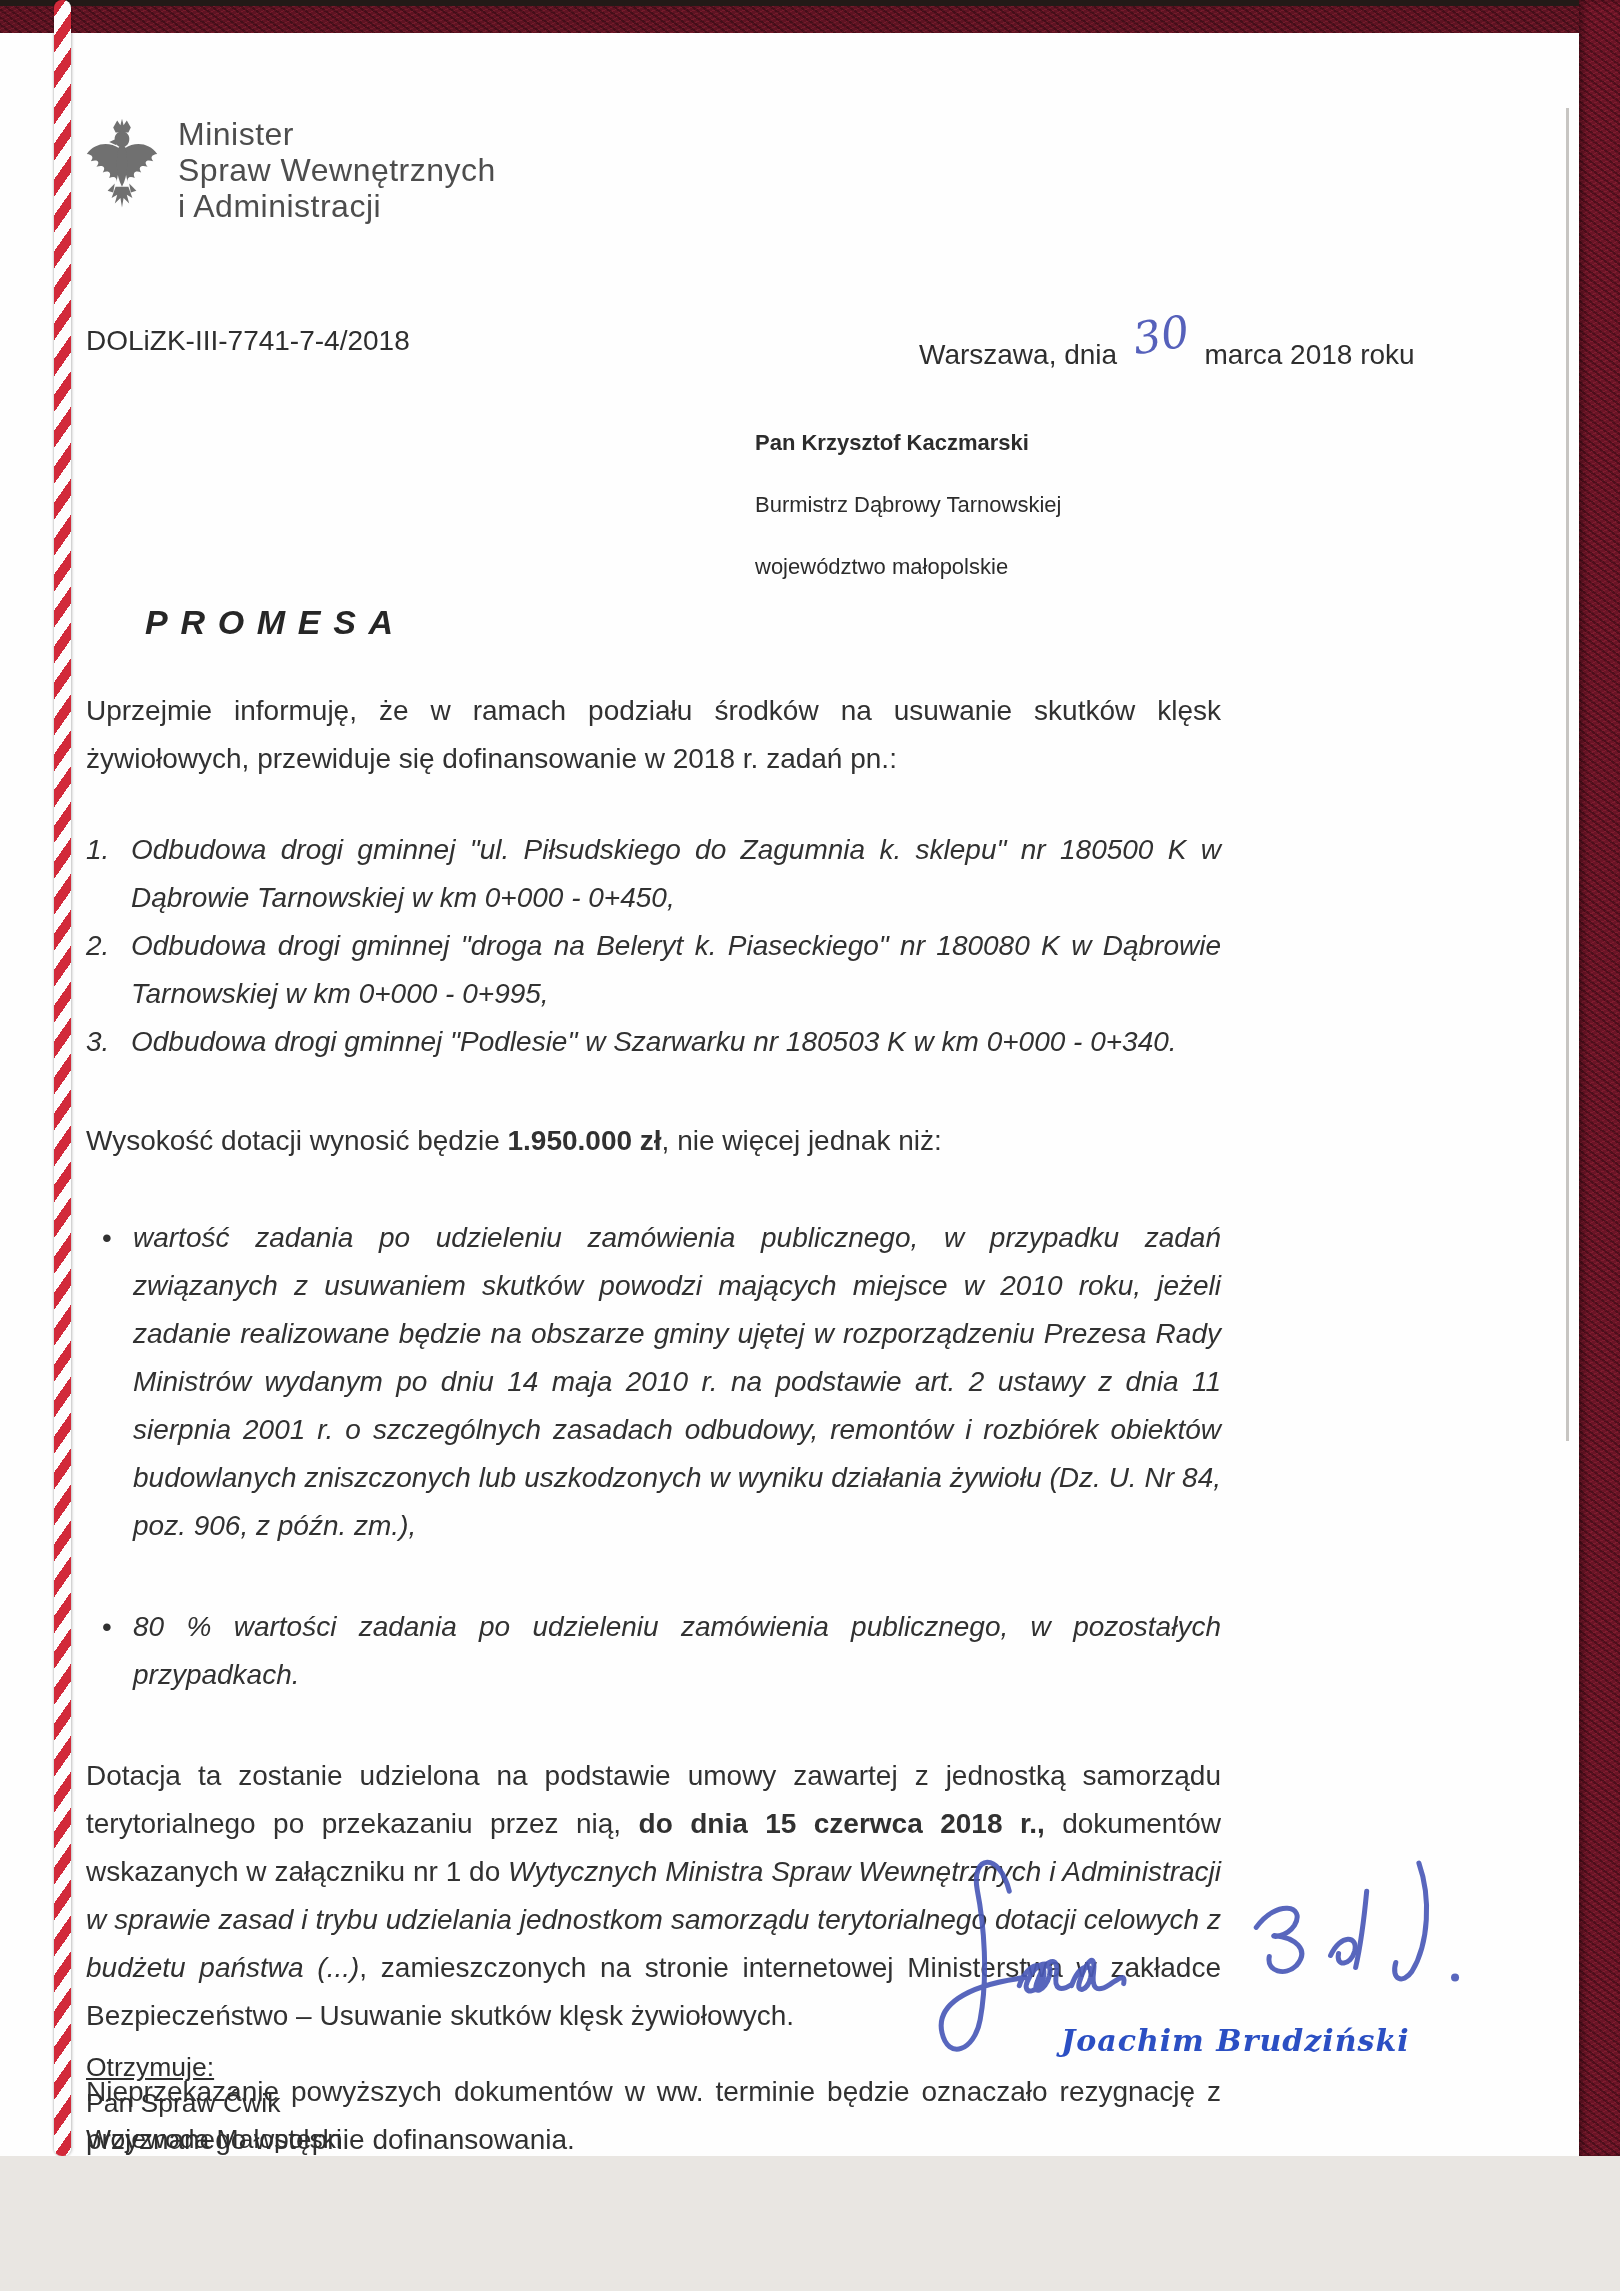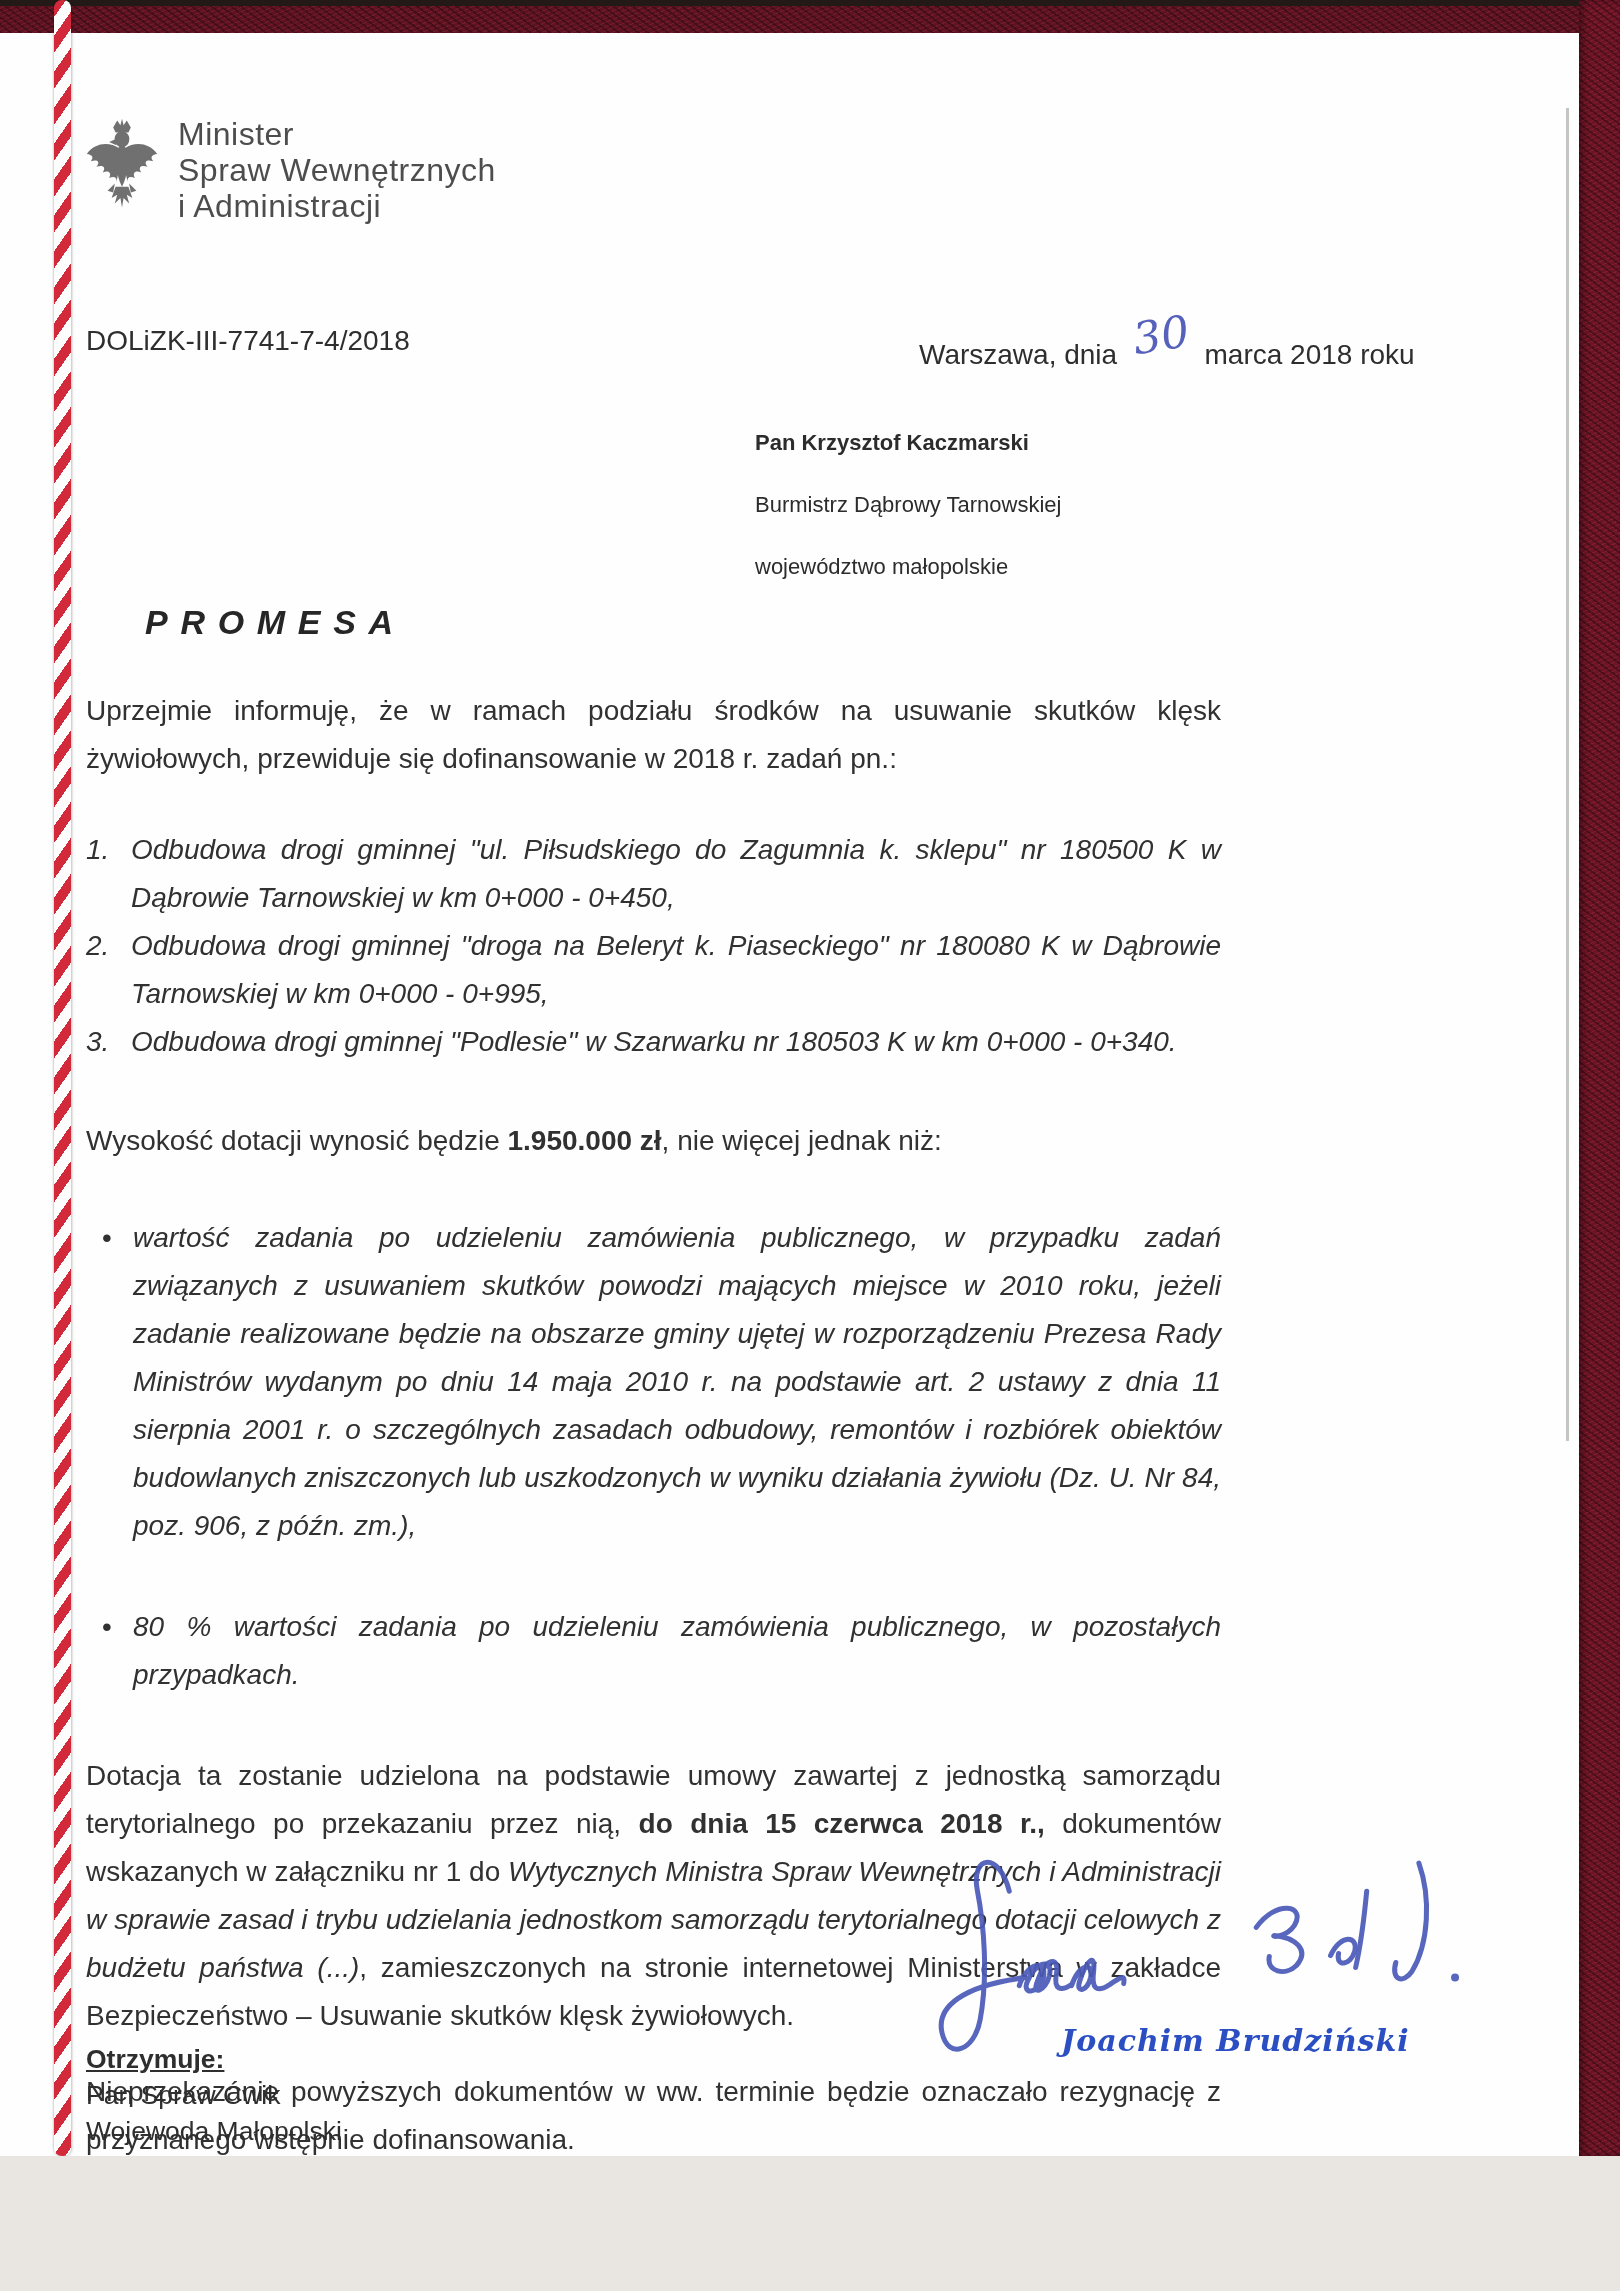--- a/index.html
+++ b/index.html
@@ -76,21 +76,21 @@
   .i{font-style:italic;}
   
   .sig{position:absolute;left:912px;top:1835px;width:564px;height:255px;z-index:1;}
   .sig-name{
     position:absolute;left:149px;top:188px;white-space:nowrap;
     font-family:"DejaVu Serif",serif;font-style:italic;font-weight:700;
     font-size:30px;color:#2b4fc3;letter-spacing:1px;
   }
   
   .recipient{position:absolute;left:86px;top:2041px;font-size:26.5px;line-height:36px;color:#2e2e2e;}
-  .recipient .label{font-weight:700;text-decoration:underline;}
+  .recipient .label{font-weight:400;text-decoration:underline;margin-top:8px;}
   
   .footer-address{position:absolute;left:120px;top:2182px;font-size:24.5px;line-height:34px;color:#2e2e2e;}
   .footer-contact{position:absolute;left:470px;top:2182px;font-size:24.5px;line-height:34px;color:#2e2e2e;}
   .scan-bar{
     position:absolute;left:118px;top:2262px;width:1227px;height:14.7px;
     background:
       repeating-linear-gradient(90deg,rgba(255,255,255,.25) 0 2.9px,transparent 2.9px 6.9px),
       linear-gradient(#9c9c9c,#7d7d7d);
   }
 </style>

